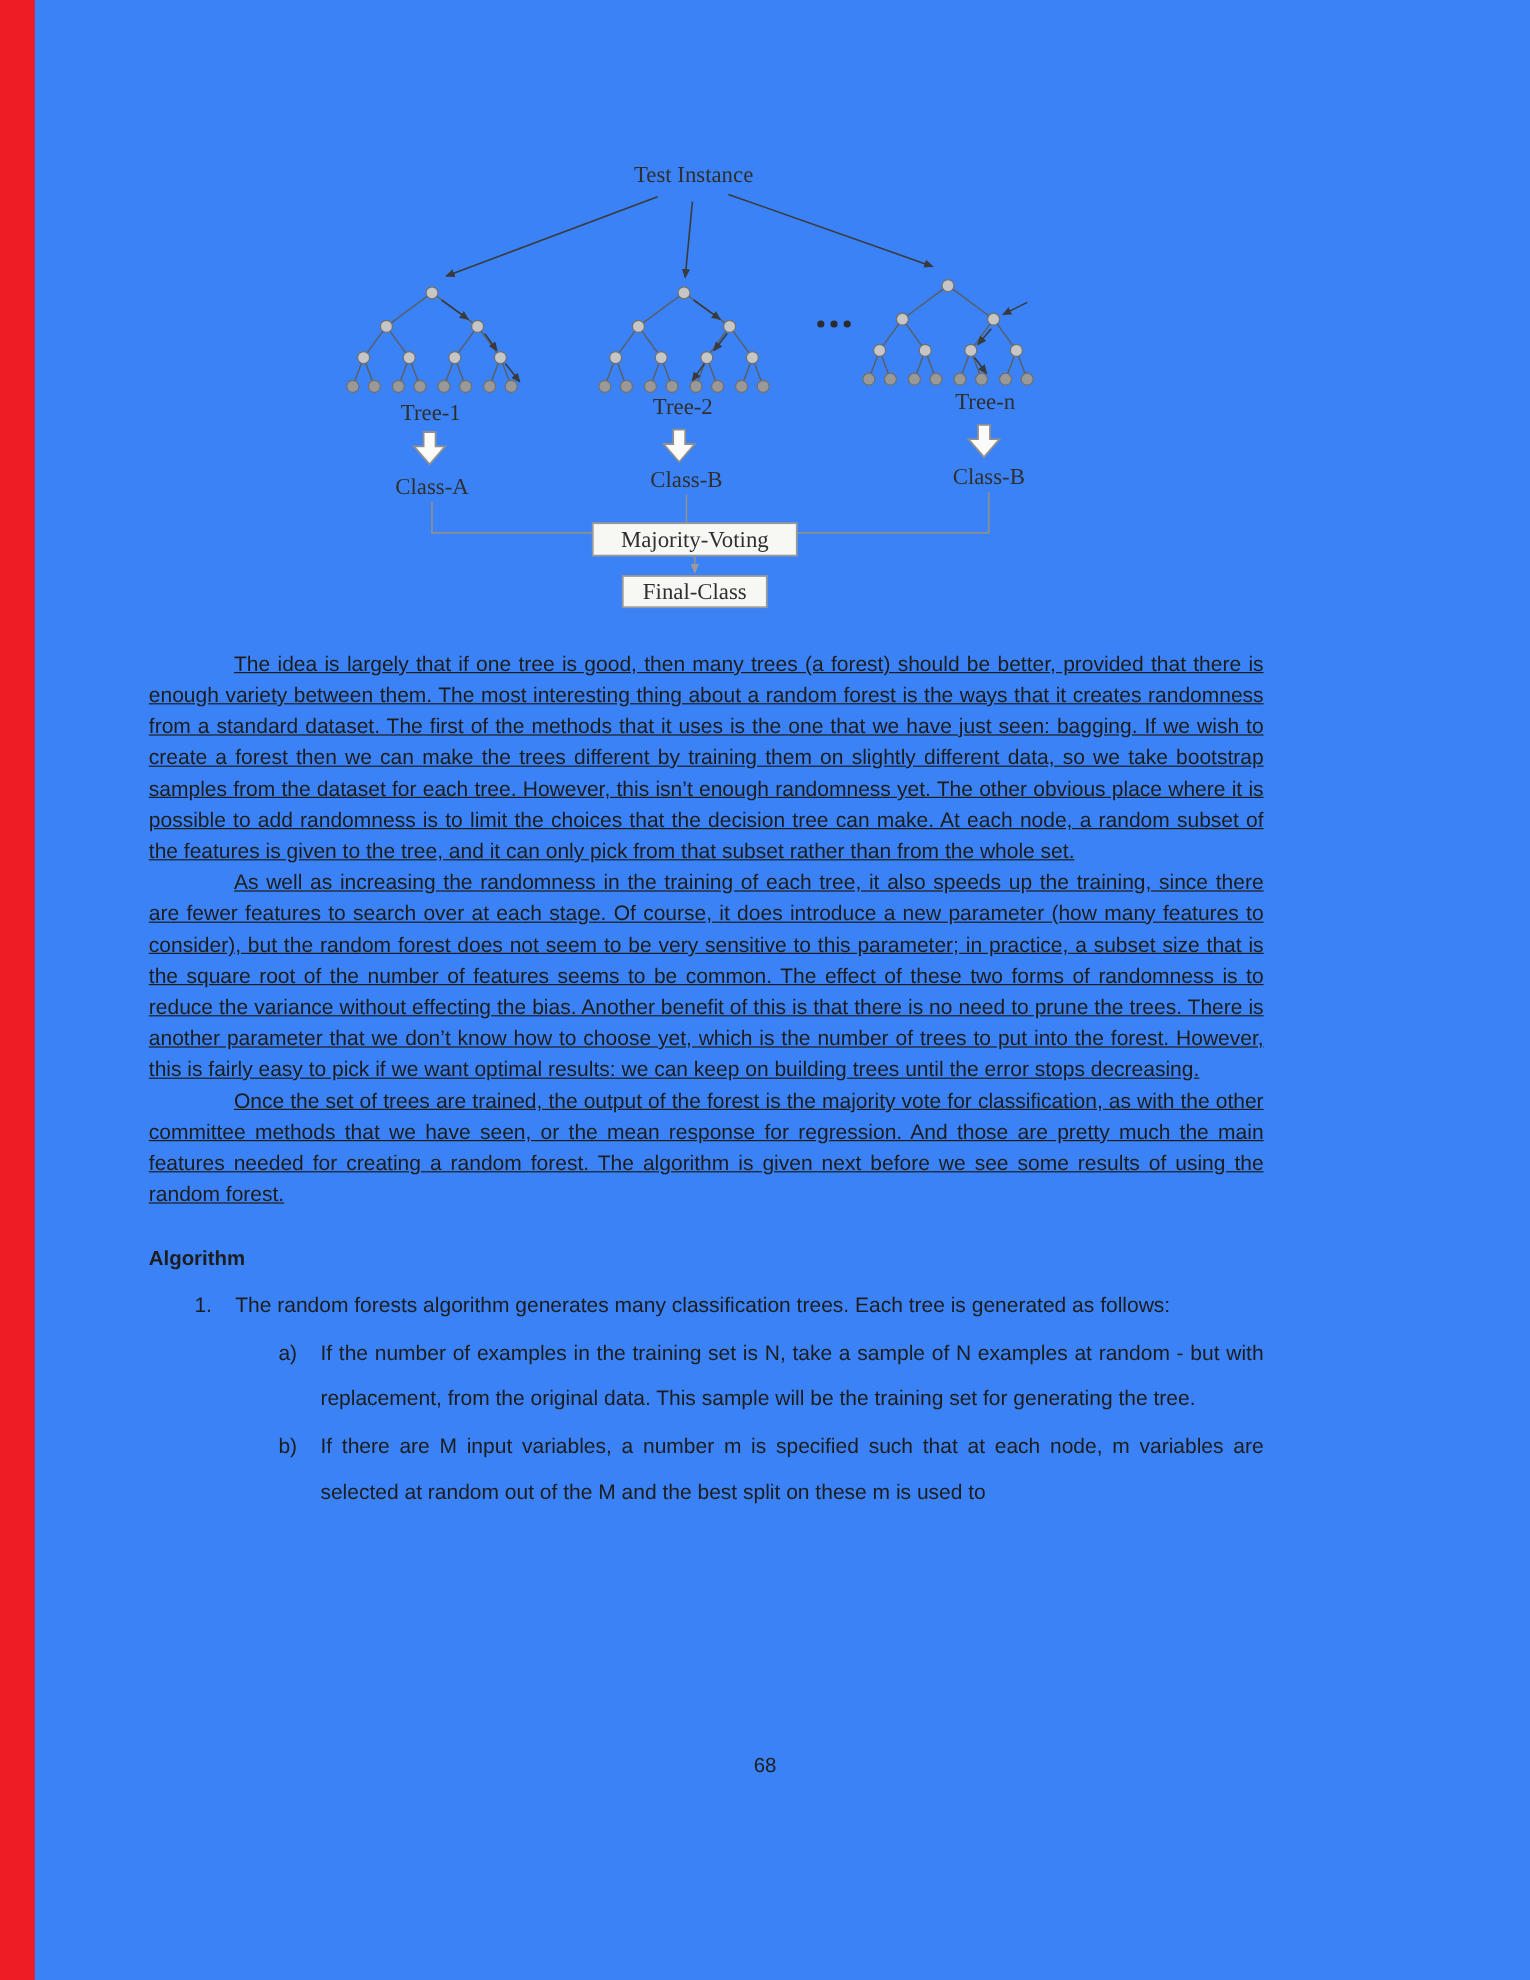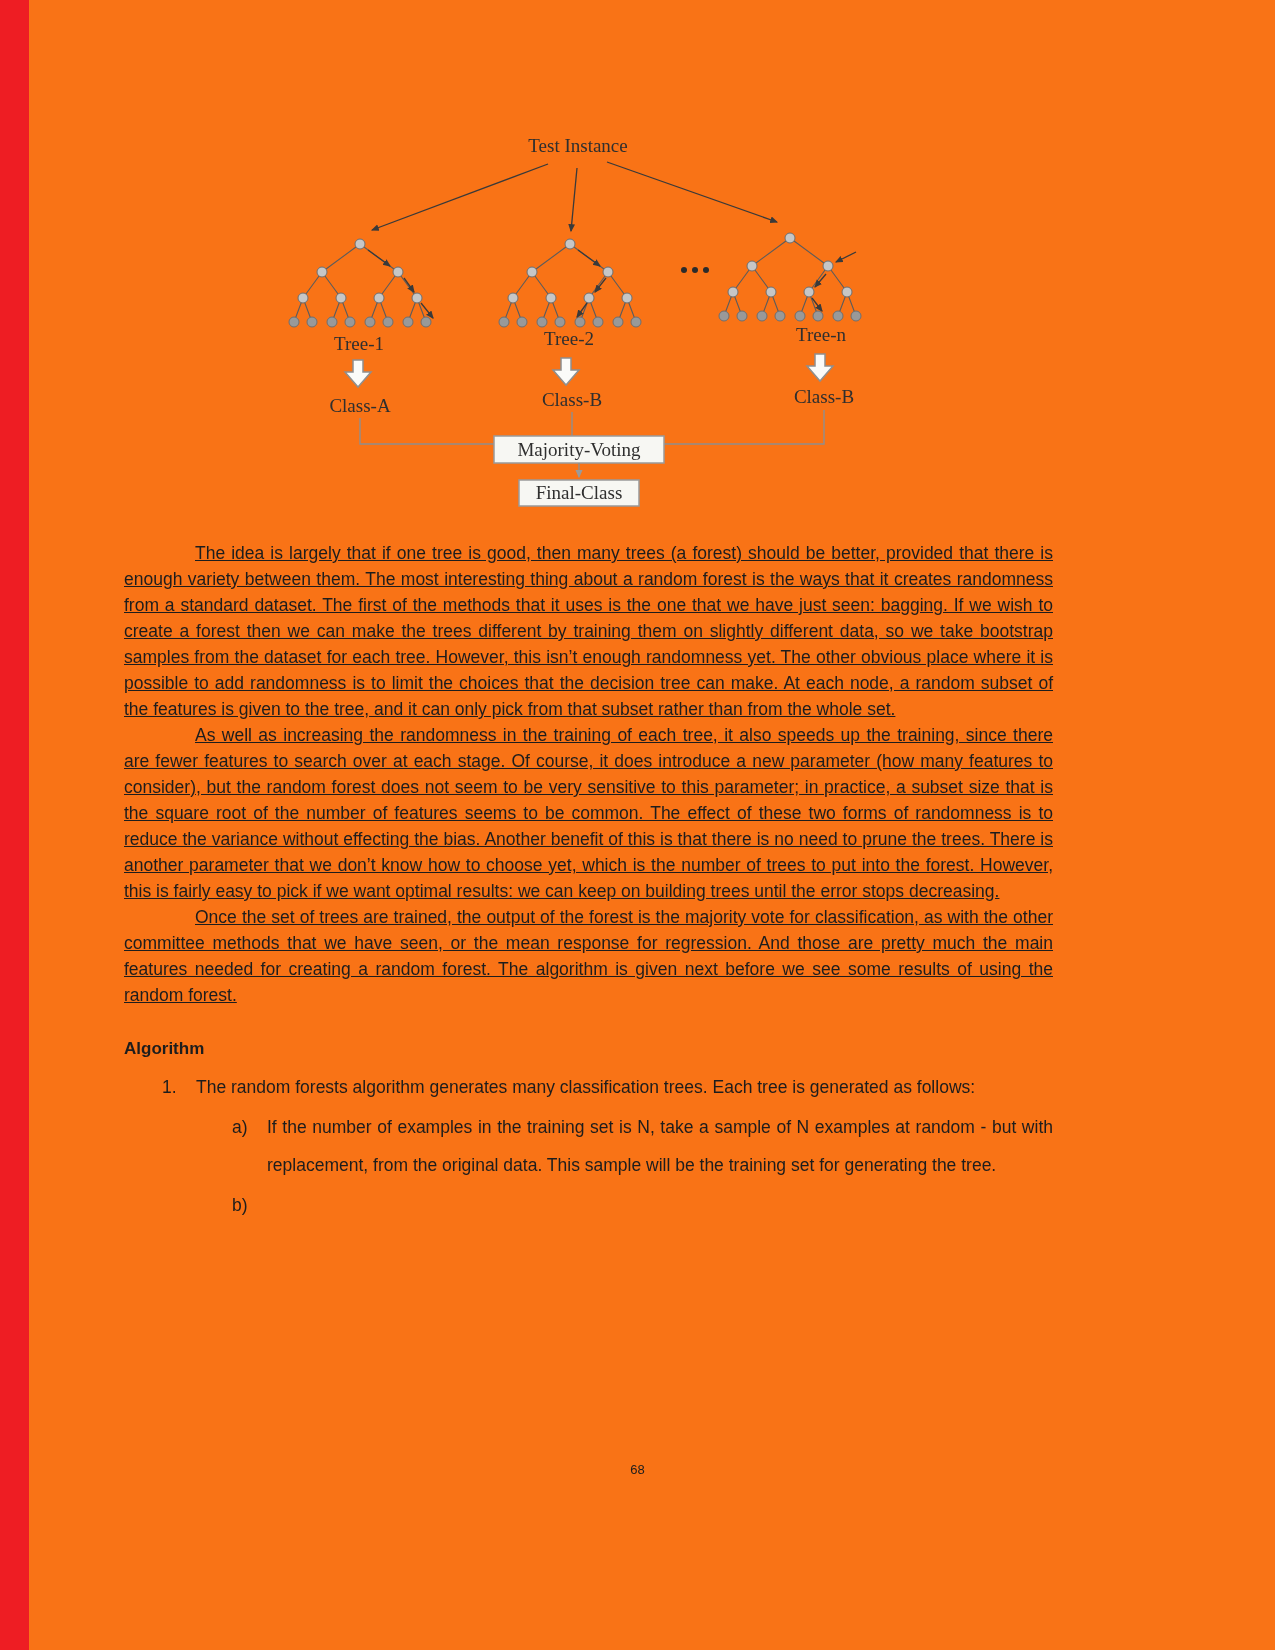--- a/index.html
+++ b/index.html
@@ -2,21 +2,21 @@
 <html><head>
 <meta charset="utf-8">
 <style>
   * { margin:0; padding:0; box-sizing:border-box; }
   html,body { background:#ffffff; }
   body { font-family:"Liberation Sans", sans-serif; }
 
   .page {
     position:relative;
     width:1275px; height:1650px;
-    background:#f97316;
+    background:#3b82f6;
     overflow:hidden;
   }
 
   .red-stripe {
     position:absolute; left:0; top:0;
     width:29px; height:100%;
     background:#ee1d23;
   }
 
   
@@ -49,21 +49,21 @@
   .li .marker { flex:none; }
   .li-body { flex:1; }
   .li.level1 { padding-left:38px; margin-top:2px; }
   .li.level1 .marker { width:34px; }
   .li.level2 { padding-left:108px; margin-top:2px; }
   .li.level2 .marker { width:35px; }
 
   .page-number {
     position:absolute; left:0; top:1462px; width:100%;
     text-align:center;
-    font-size:13px; color:#1d1d1d;
+    font-size:17px; color:#1d1d1d;
   }
 </style>
 </head>
 <body>
 
 <div class="page">
 
   <div class="red-stripe"></div>
 
   <div class="diagram">
@@ -206,19 +206,20 @@
       <div class="li level1">
         <span class="marker">1.</span>
         <div class="li-body">The random forests algorithm generates many classification trees. Each tree is generated as follows:</div>
       </div>
       <div class="li level2">
         <span class="marker">a)</span>
         <div class="li-body">If the number of examples in the training set is N, take a sample of N examples at random - but with replacement, from the original data. This sample will be the training set for generating the tree.</div>
       </div>
       <div class="li level2">
         <span class="marker">b)</span>
+        <div class="li-body">If there are M input variables, a number m is specified such that at each node, m variables are selected at random out of the M and the best split on these m is used to</div>
       </div>
     </div>
   </div>
 
   <div class="page-number">68</div>
 
 </div>
 
 </body></html>

